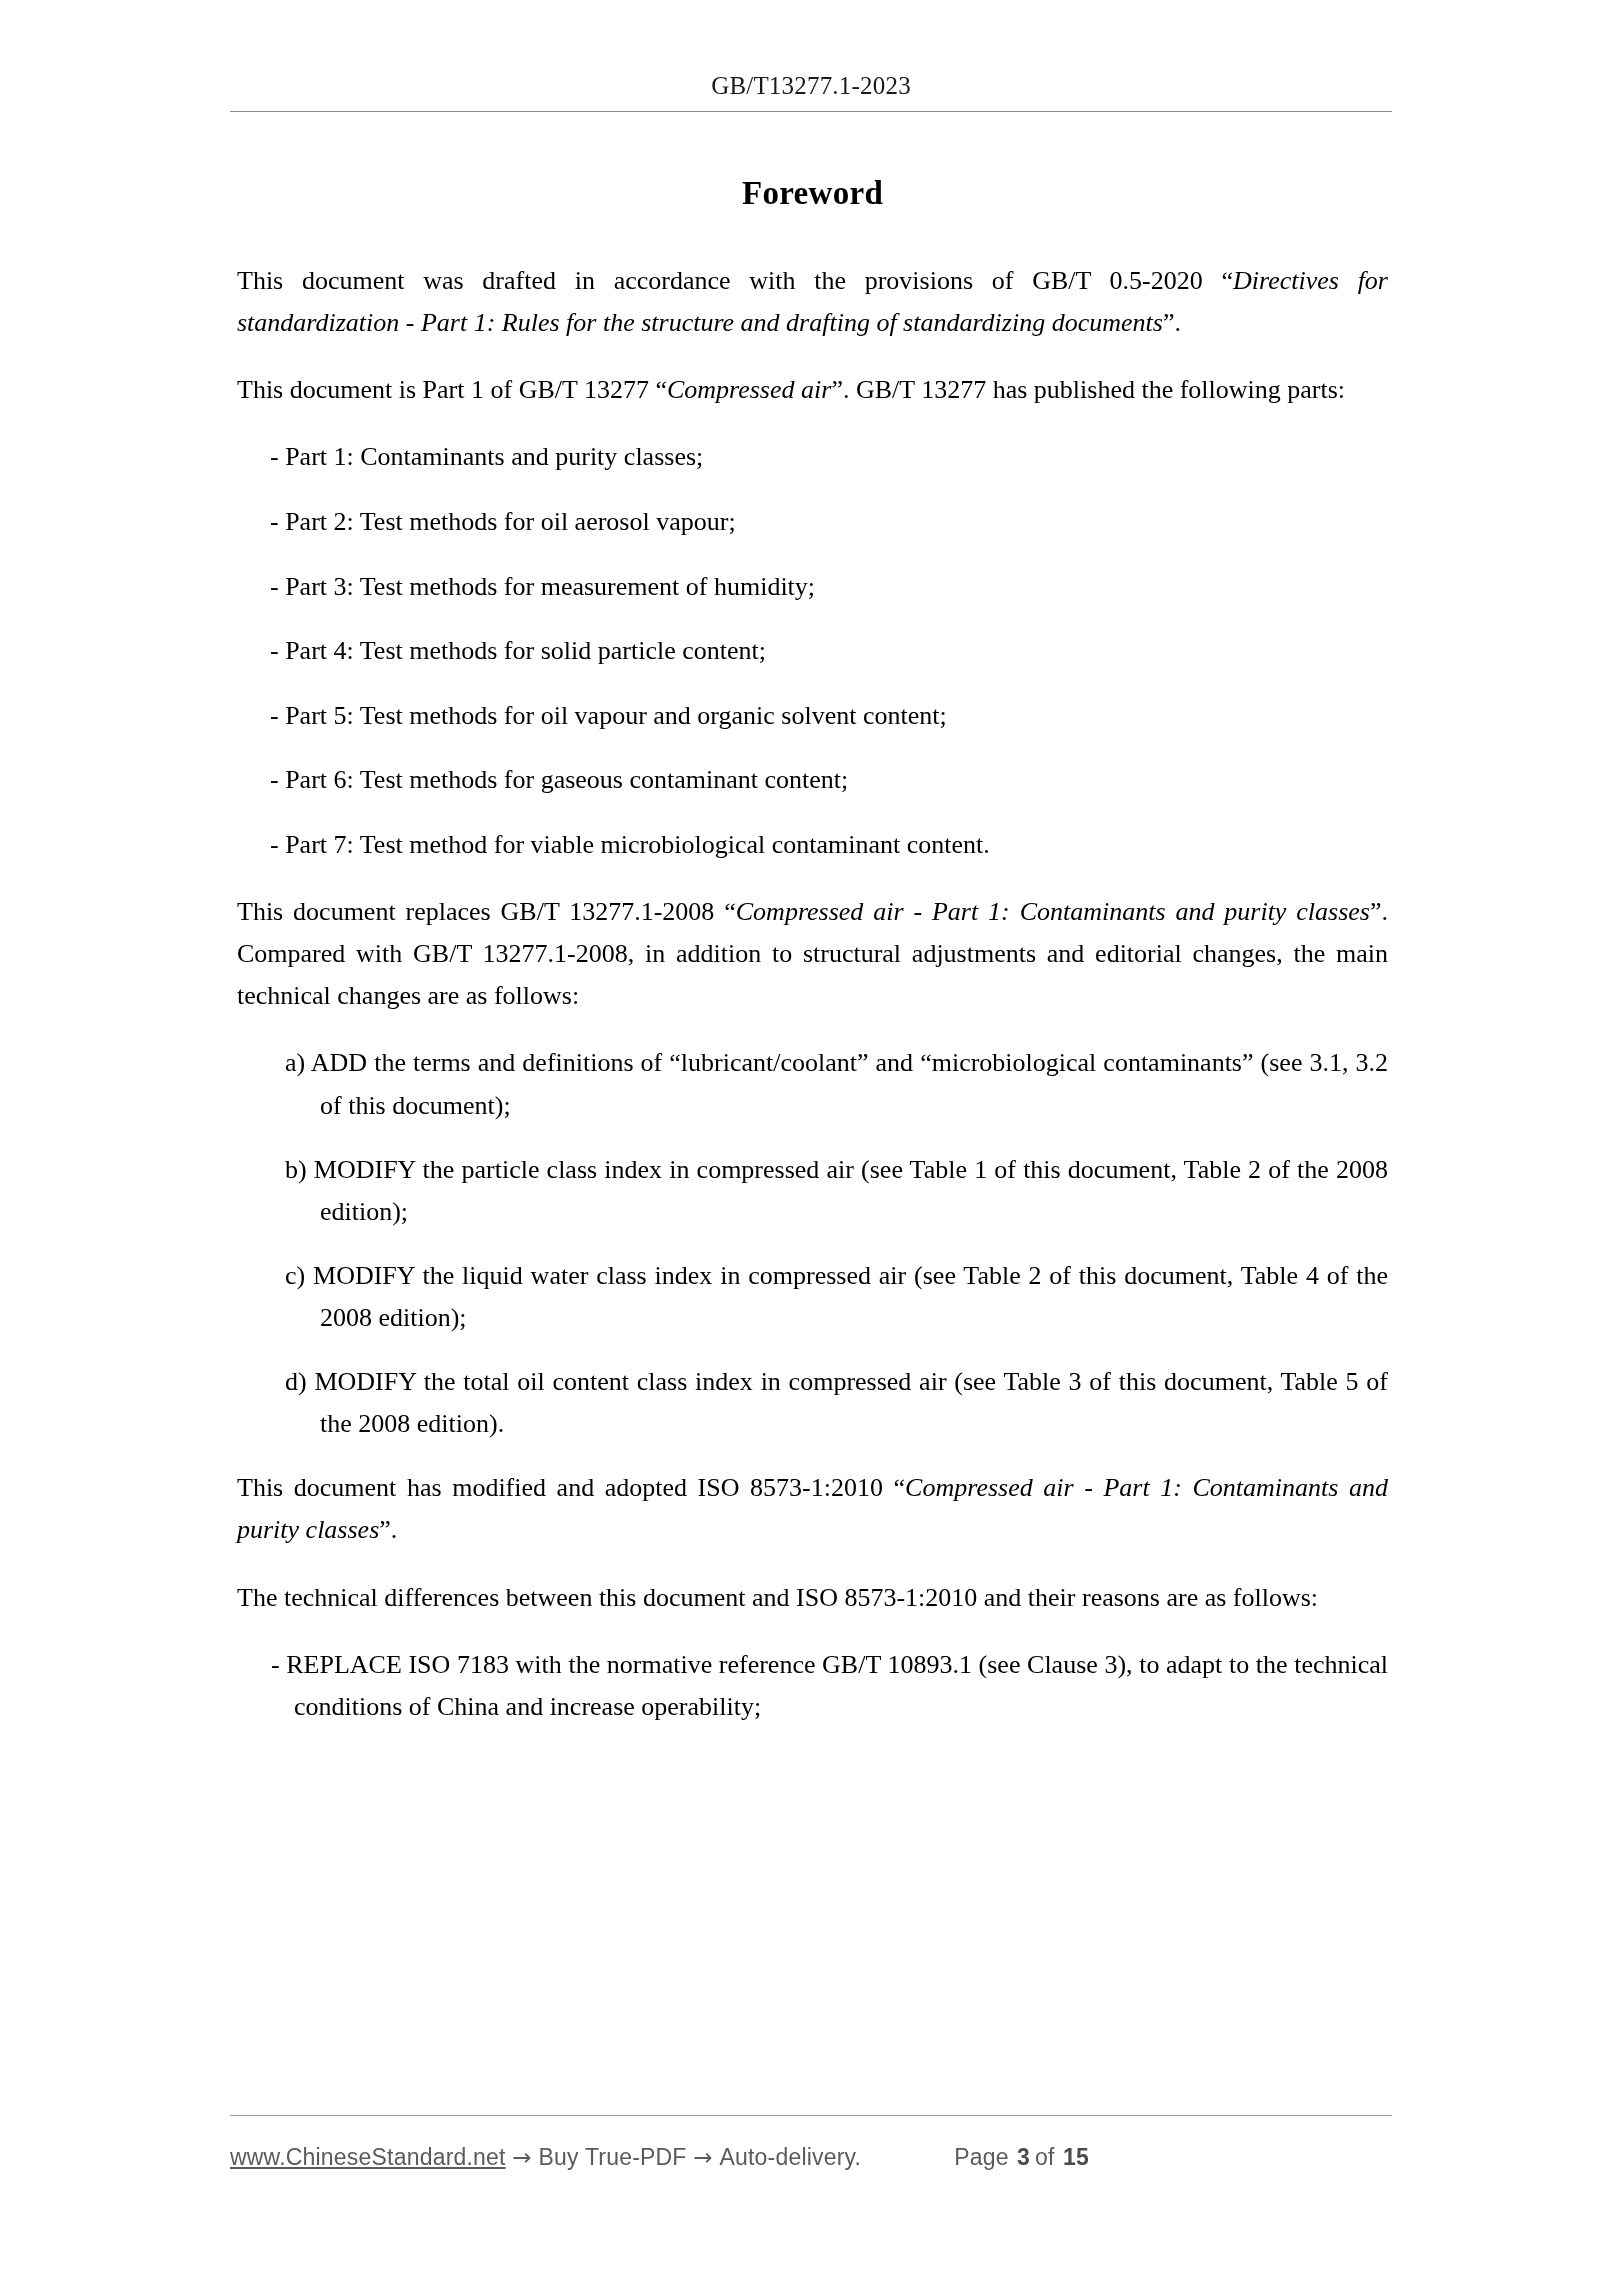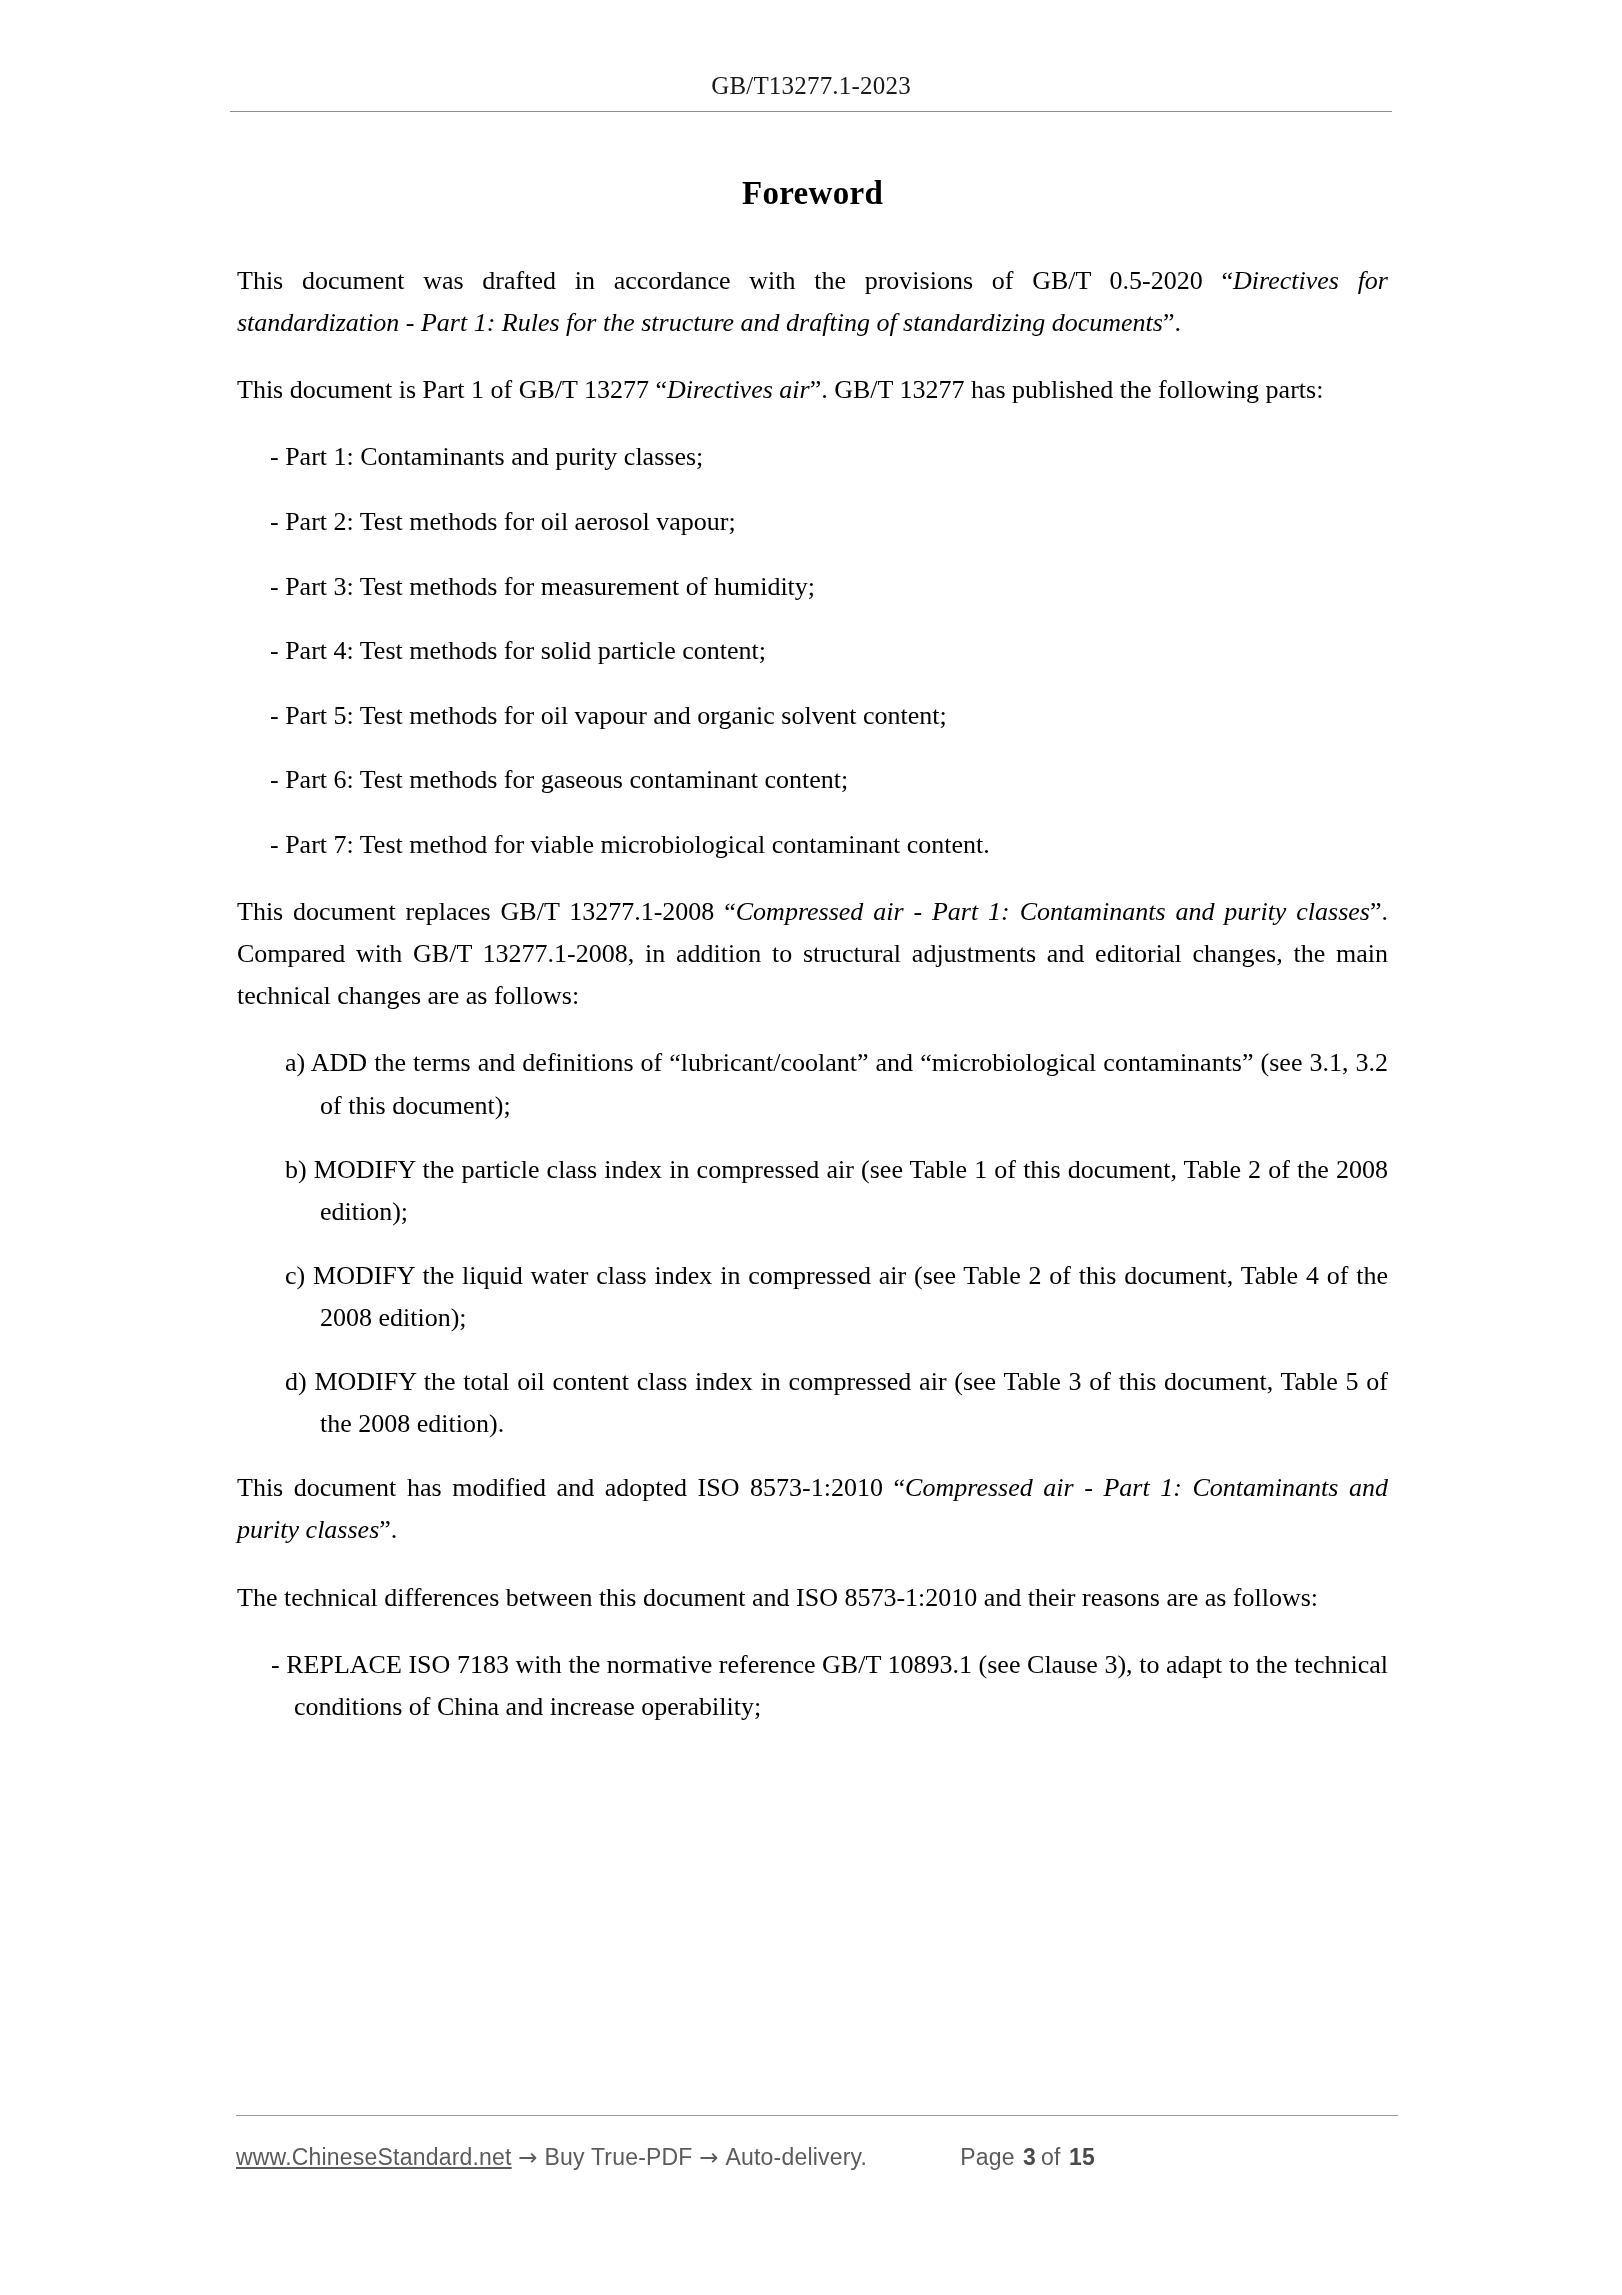--- a/index.html
+++ b/index.html
@@ -100,21 +100,21 @@
   .dash-list.hanging li {
     padding-left: 57px;
     text-indent: -23px;
     text-align: justify;
     text-justify: inter-word;
   }
 
   
   .footer {
     position: absolute;
-    left: 236px;
+    left: 230px;
     top: 2115px;
     width: 1162px;
     font-family: "Liberation Sans", "DejaVu Sans", sans-serif;
   }
   .footer-rule {
     border-top: 1.7px solid #9a9a9a;
     width: 100%;
     height: 0;
     margin-bottom: 28px;
   }
@@ -157,21 +157,21 @@
 
   <div class="content">
 
     <h1 class="doc-heading">Foreword</h1>
 
     <p class="para">
       <span>This document was drafted in accordance with the provisions of GB/T 0.5-2020 “</span><span class="it">Directives for standardization - Part 1: Rules for the structure and drafting of standardizing documents</span><span>”.</span>
     </p>
 
     <p class="para">
-      <span>This document is Part 1 of GB/T 13277 “</span><span class="it">Directives air</span><span>”. GB/T 13277 has published the following parts:</span>
+      <span>This document is Part 1 of GB/T 13277 “</span><span class="it">Compressed air</span><span>”. GB/T 13277 has published the following parts:</span>
     </p>
 
     <ul class="dash-list last">
       <li>- Part 1: Contaminants and purity classes;</li>
       <li>- Part 2: Test methods for oil aerosol vapour;</li>
       <li>- Part 3: Test methods for measurement of humidity;</li>
       <li>- Part 4: Test methods for solid particle content;</li>
       <li>- Part 5: Test methods for oil vapour and organic solvent content;</li>
       <li>- Part 6: Test methods for gaseous contaminant content;</li>
       <li>- Part 7: Test method for viable microbiological contaminant content.</li>

